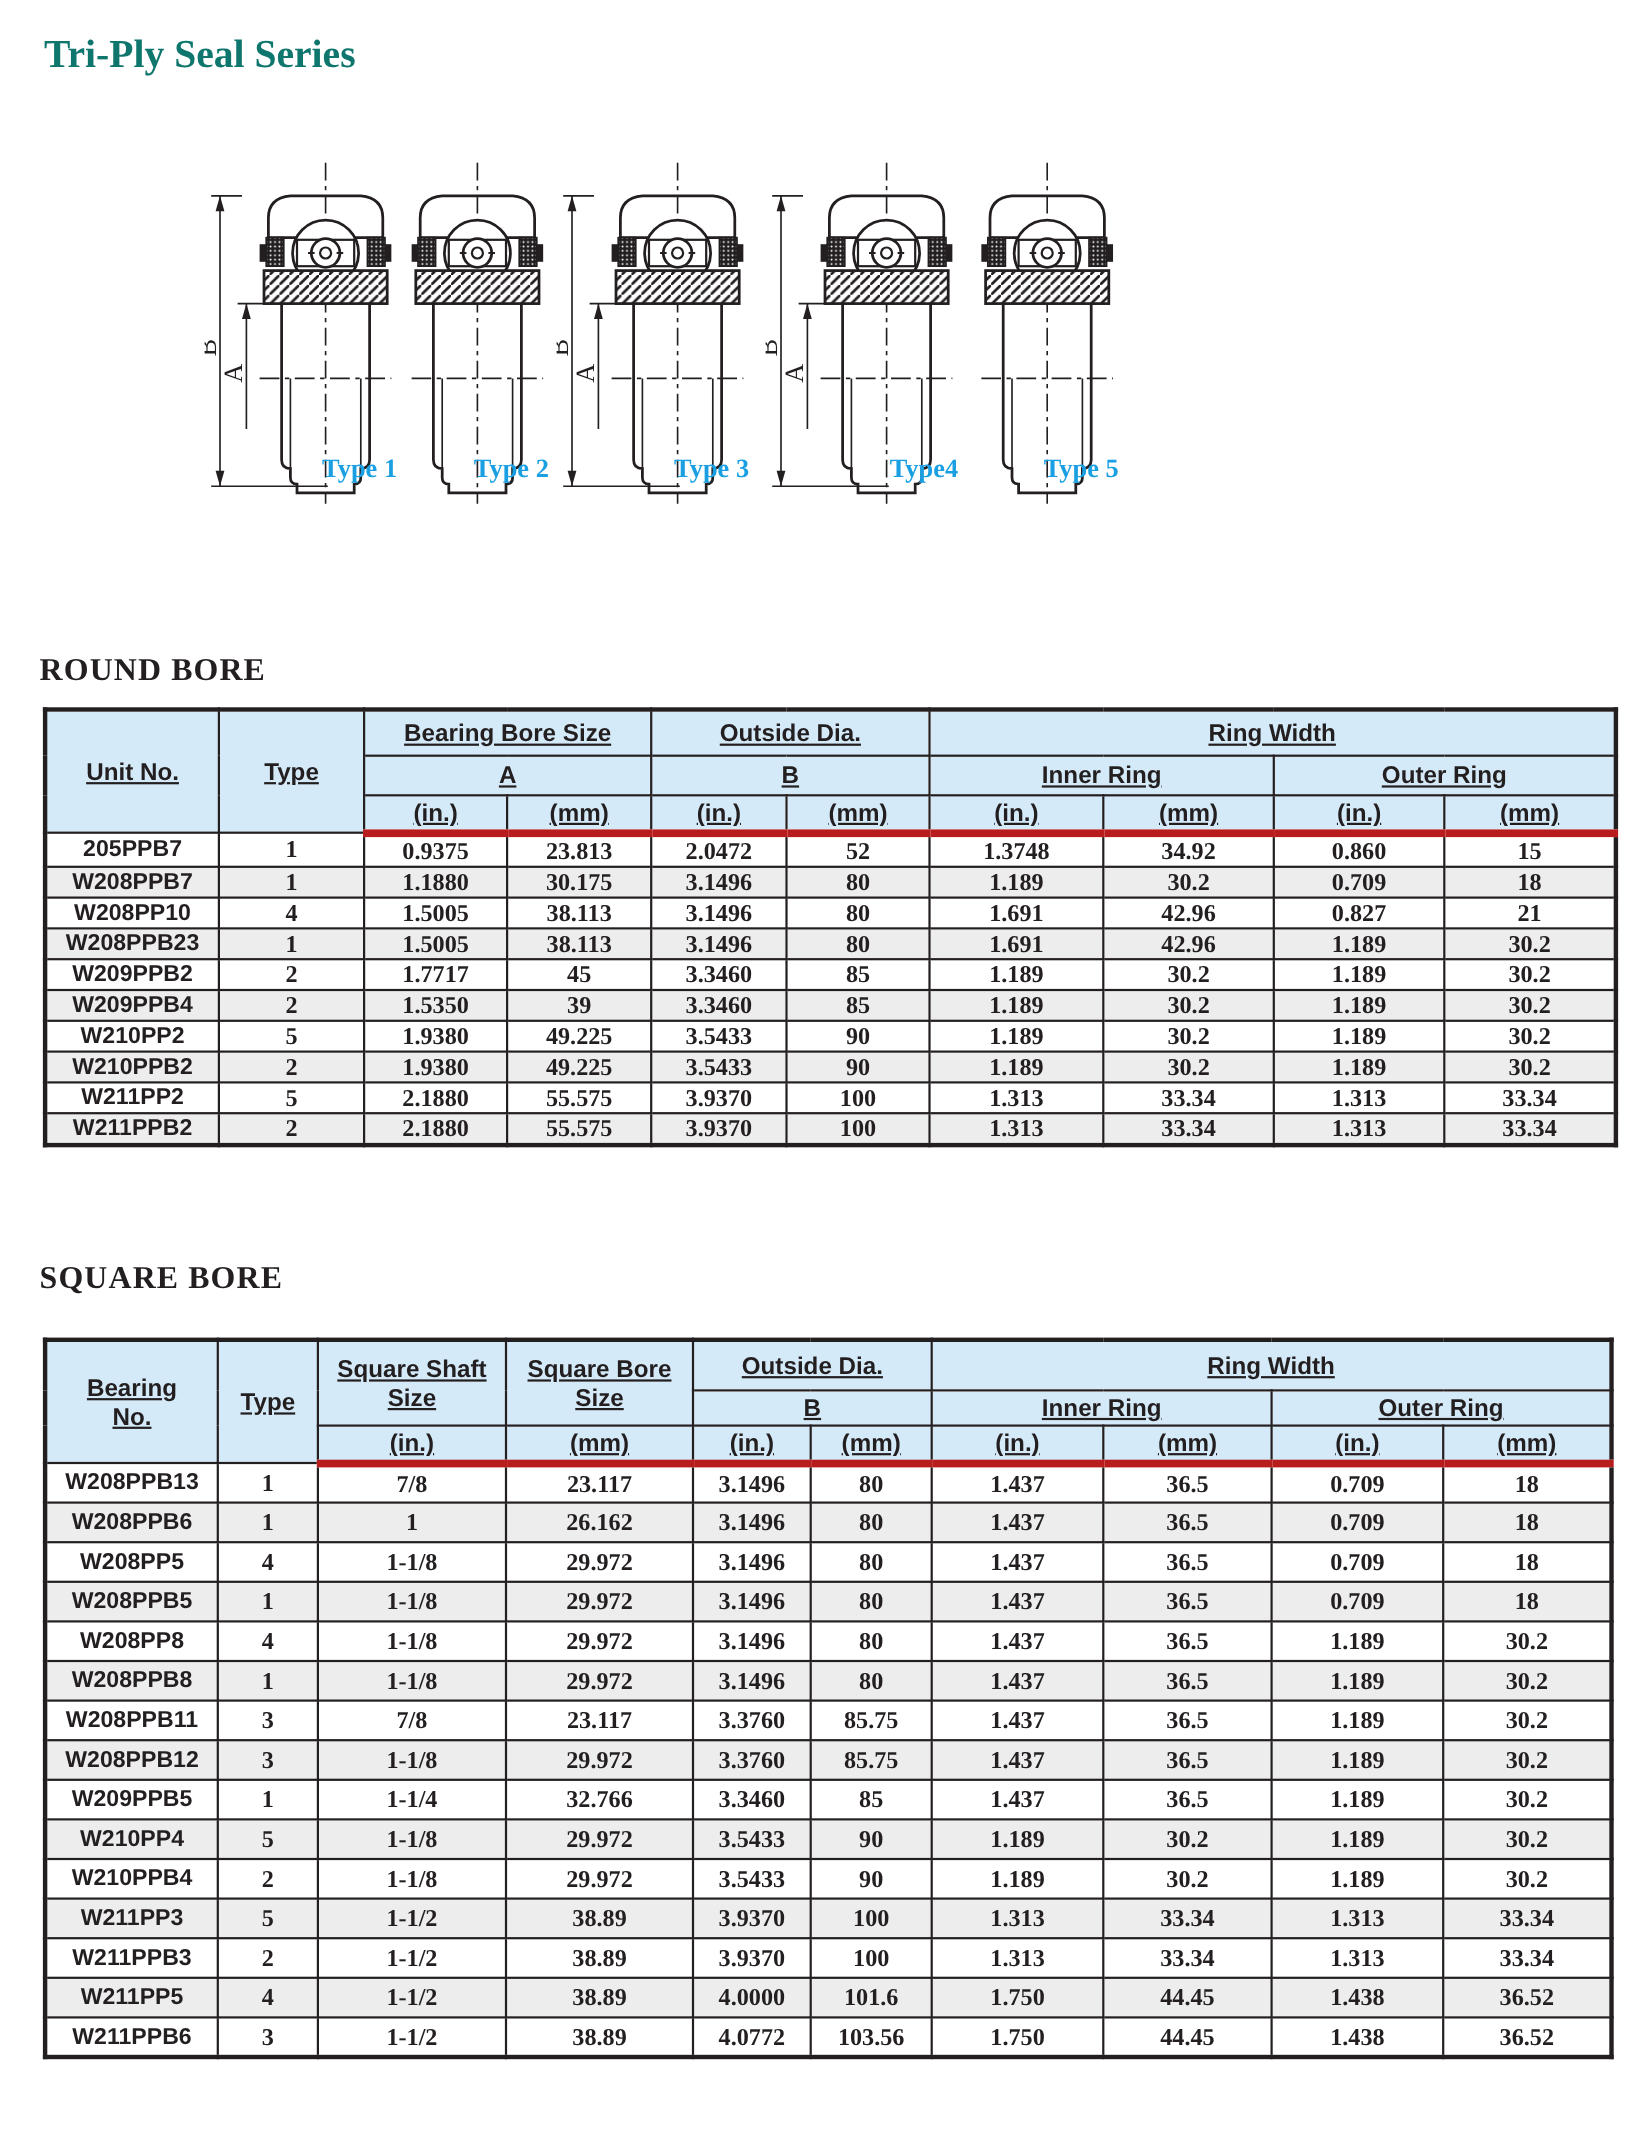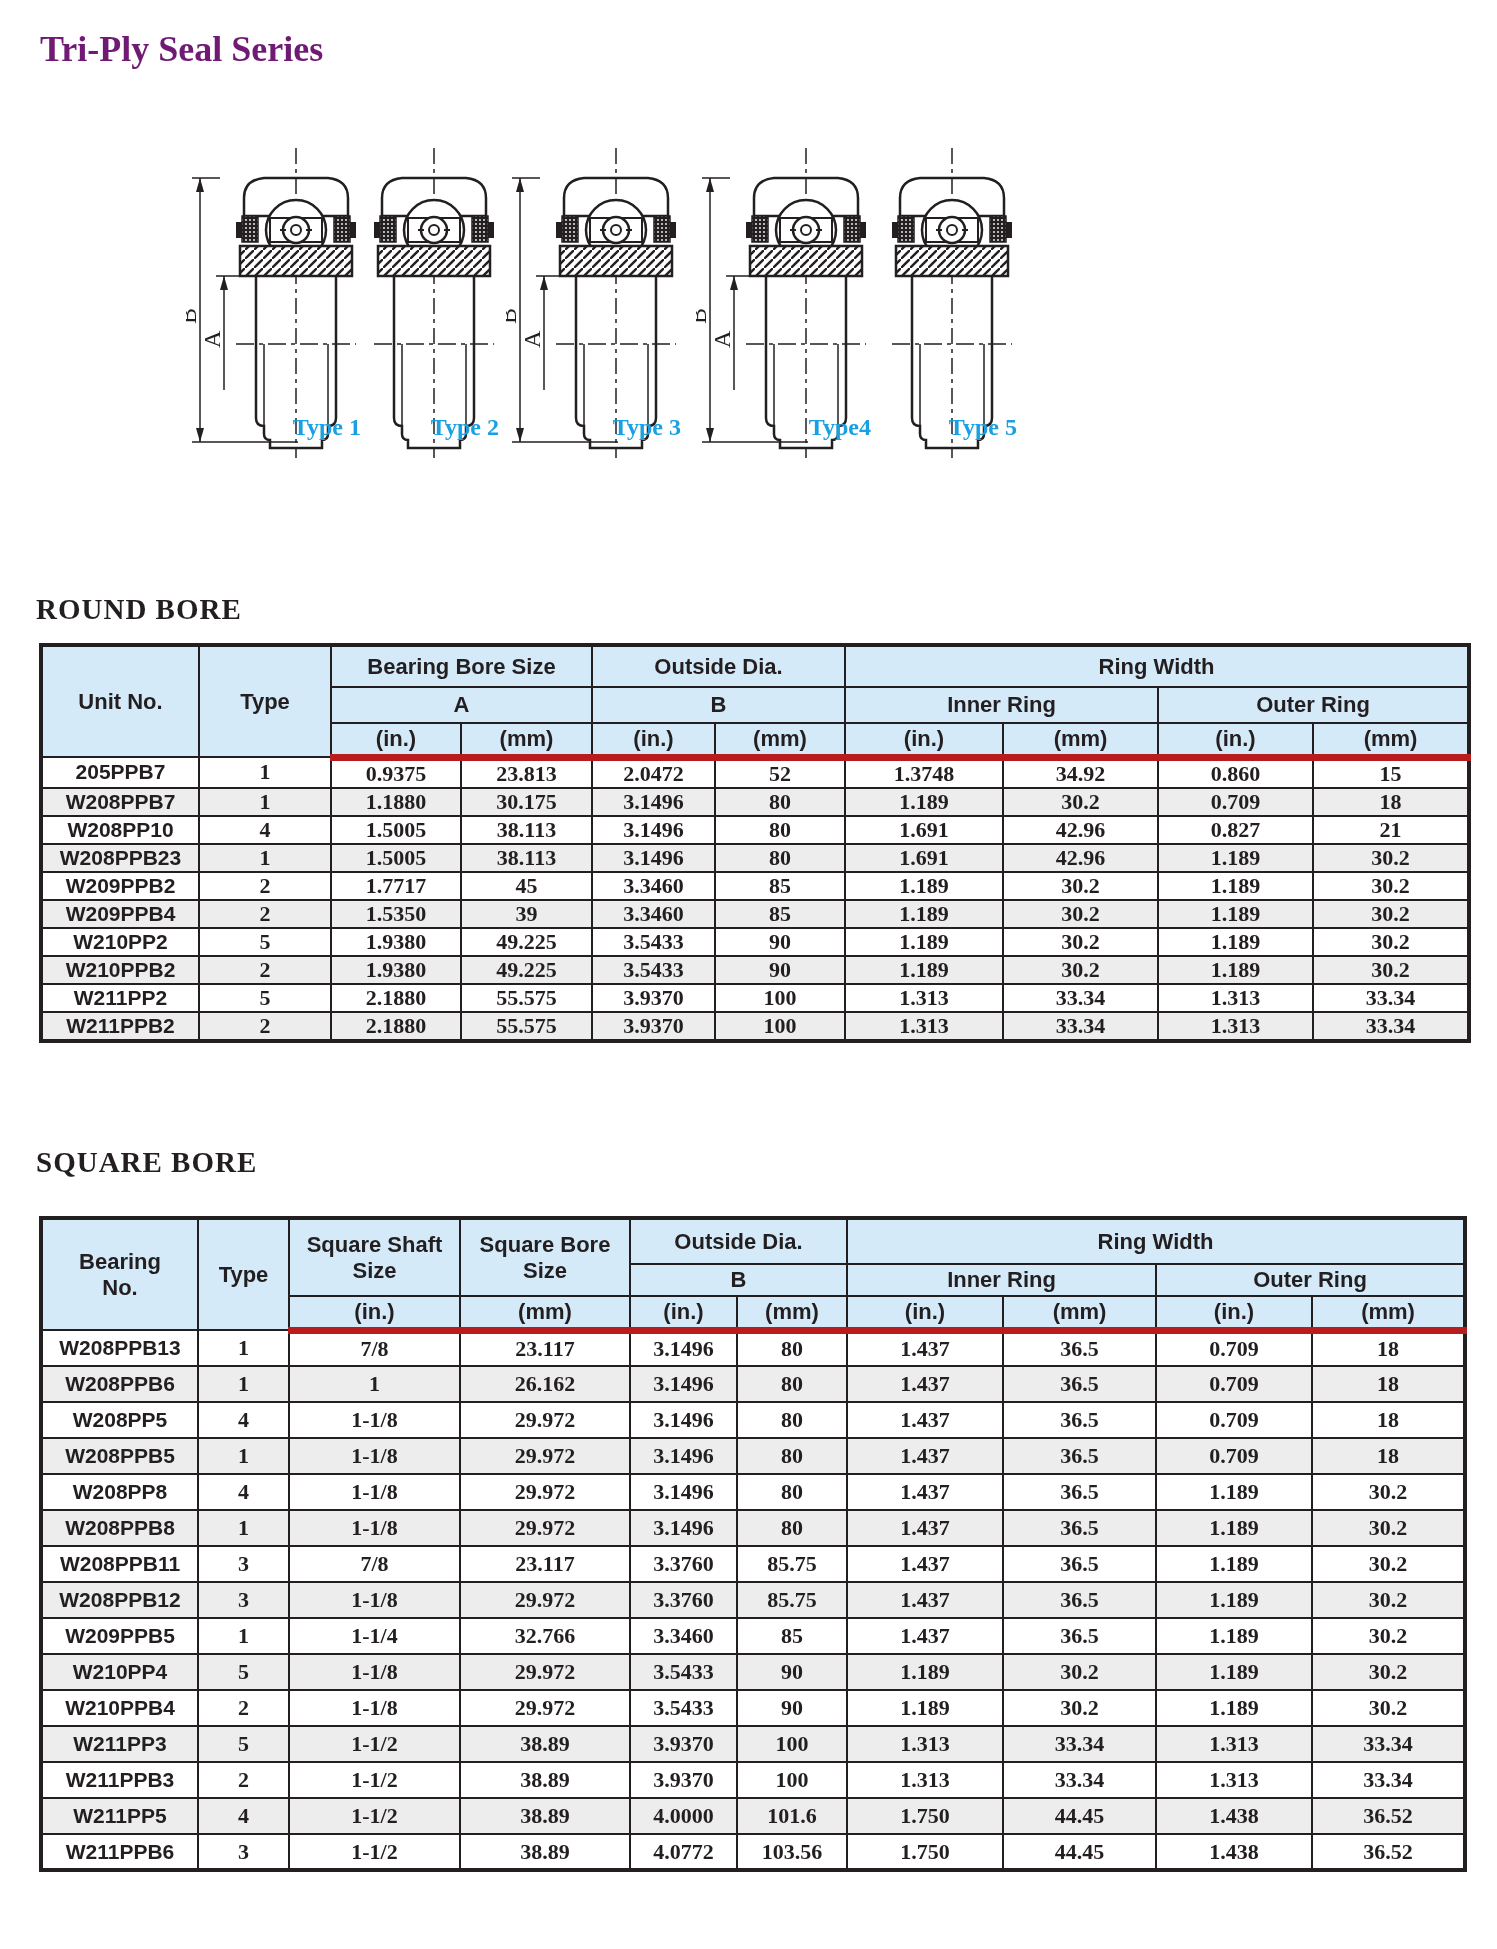--- a/index.html
+++ b/index.html
@@ -3,21 +3,21 @@
 <meta charset="utf-8">
 <style>
   html,body { margin:0; padding:0; background:#fff; }
   .page {
     position:relative; width:1497px; height:1949px; background:#ffffff;
     font-family:"Liberation Sans", sans-serif; color:#231f20; overflow:hidden;
   }
   .doc-title {
     position:absolute; left:40px; top:26px;
     font-family:"Liberation Serif", serif; font-weight:bold;
-    font-size:36px; line-height:1.28; color:#701a75;
+    font-size:36px; line-height:1.28; color:#0f766e;
   }
   .type-label {
     position:absolute; top:414px; width:130px; text-align:right;
     font-family:"Liberation Serif", serif; font-weight:bold;
     font-size:24px; color:#1aa0e2;
   }
   .section-title {
     position:absolute; left:36px;
     font-family:"Liberation Serif", serif; font-weight:bold;
     font-size:29px; letter-spacing:1px; color:#231f20;
@@ -29,21 +29,21 @@
   table.dtable {
     position:absolute; border-collapse:collapse; table-layout:fixed;
     border:4px solid #231f20;
   }
   .dtable th, .dtable td {
     border:2px solid #231f20; text-align:center; vertical-align:middle;
     padding:0; overflow:hidden;
   }
   .dtable th {
     background:#d5eaf8; font-weight:bold; font-size:22px;
-    white-space:pre-line; line-height:1.15;
+    white-space:pre-line; line-height:1.15;text-decoration:underline;
   }
   .dtable thead tr:last-child th { border-bottom:7px solid #b91c1c; }
   .dtable td {
     font-family:"Liberation Serif", serif; font-weight:bold; font-size:22px;
   }
   .dtable td:first-child {
     font-family:"Liberation Sans", sans-serif; font-size:21px;
   }
   .dtable tbody tr:nth-child(even) td { background:#ededed; }
   #round-table thead tr.h1 { height:42px; }

